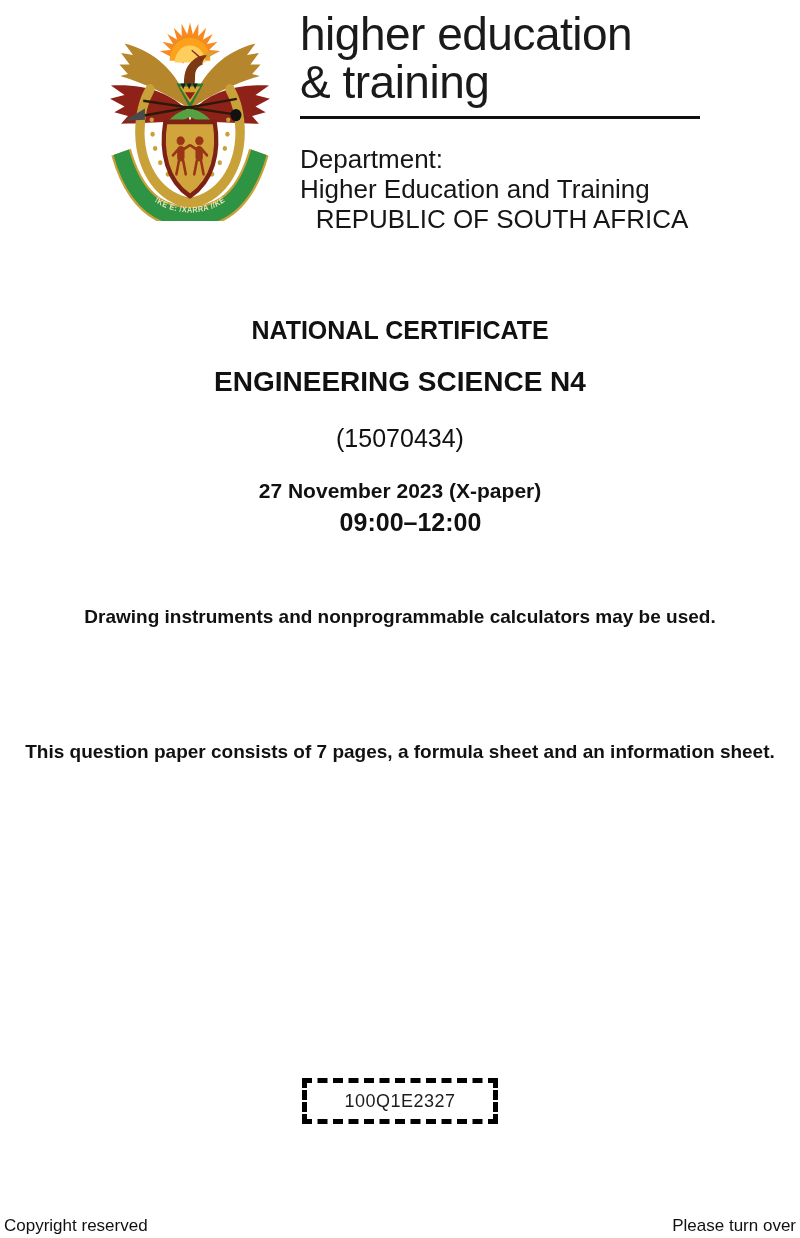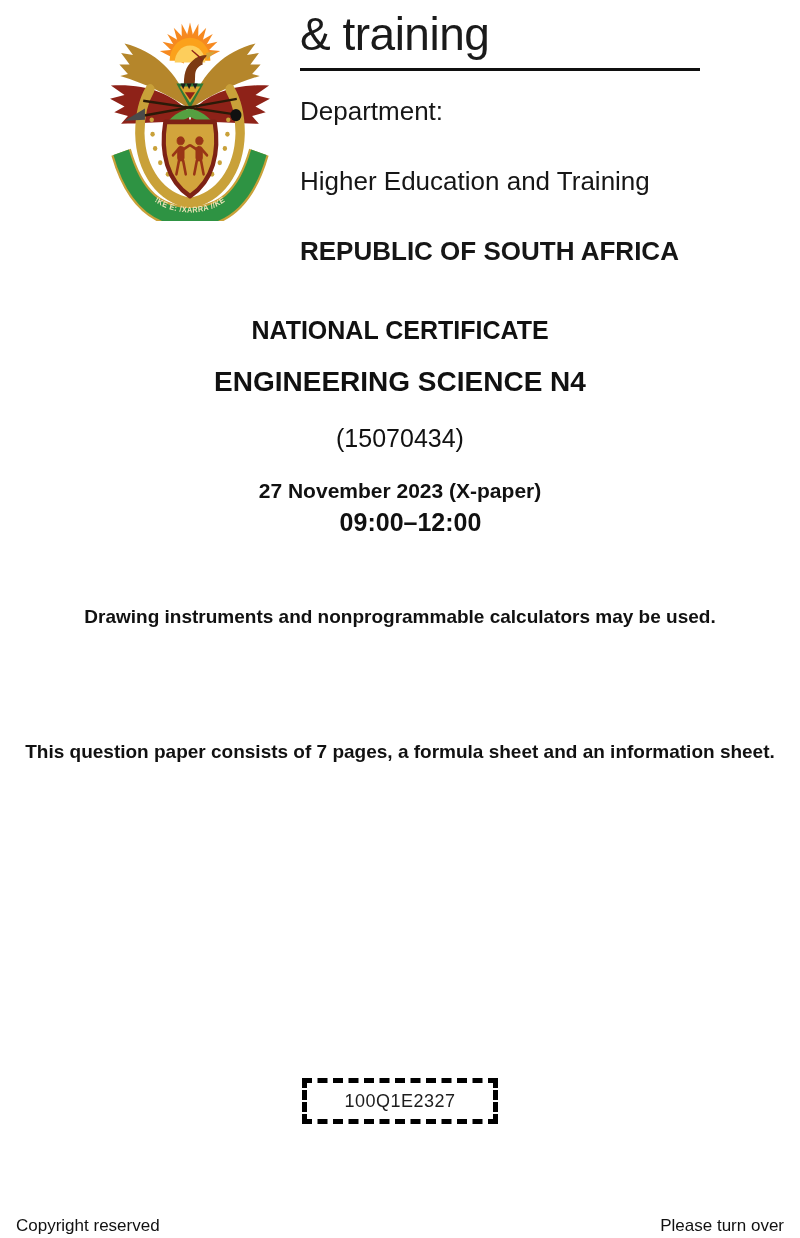--- a/index.html
+++ b/index.html
@@ -17,24 +17,24 @@
   .coat { position:absolute; left:99px; top:13px; width:182px; height:208px; }
   .coat svg { width:100%; height:100%; display:block; }
 
   .wordmark-block { position:absolute; left:300px; top:10px; width:404px; }
   .wm-line {
     font-size:46px; line-height:48px; letter-spacing:-0.5px;
     color:#1a1a1a; font-weight:400;
   }
   .mast-rule { width:400px; height:3px; background:#101010; margin-top:10px; }
   .dept-label, .dept-name, .dept-country {
-    font-size:26px; line-height:30px; color:#161616;margin-top:40px;
+    font-size:26px; line-height:30px; color:#161616;
   }
   .dept-label { margin-top:25px; }
-  .dept-country { font-weight:700; }
+  .dept-country { font-weight:400;text-align:center; }
 
   
   .cline { position:absolute; left:0; width:800px; text-align:center; white-space:nowrap; }
   .t-cert     { top:316px; font-size:25px; font-weight:700; }
   .t-subject  { top:366px; font-size:28px; font-weight:700; }
   .t-code     { top:424px; font-size:25px; font-weight:400; }
   .t-date     { top:479px; font-size:21px; font-weight:700; }
   .t-time     { top:508px; font-size:25px; font-weight:700;padding-left:21px; }
   .t-note1    { top:606px; font-size:19px; font-weight:700; }
   .t-note2    { top:741px; font-size:19px; font-weight:700; }
@@ -46,21 +46,21 @@
     border:5px dashed #000000;
     display:flex; align-items:center; justify-content:center;
     background:#ffffff;
   }
   .code-box span { font-size:18px; font-weight:400; letter-spacing:0.5px; color:#1c1c1c; }
 
   
   .page-footer {
     position:absolute; left:0; right:0; bottom:2px;
     display:flex; justify-content:space-between;
-    padding:0 16px;
+    padding:0 4px;
     font-size:17px; color:#111111;
   }
 </style>
 </head>
 <body>
 
 <div class="page">
 
   <header>
 
@@ -155,20 +155,21 @@
             <path id="mottoPath" d="M 32,150 C 48,194 75,209 107,209 C 139,209 166,194 182,150"></path>
           </defs>
           <text font-size="8.5" font-weight="700" fill="#EFE3B8" letter-spacing="0.5" font-family="Liberation Sans, sans-serif">
             <textPath href="#mottoPath" startOffset="50%" text-anchor="middle">!KE E: /XARRA //KE</textPath>
           </text>
         </g>
       </svg>
     </div>
 
     <div class="wordmark-block">
+      <div class="wm-line">higher education</div>
       <div class="wm-line">&amp; training</div>
       <div class="mast-rule"></div>
       <div class="dept-label">Department:</div>
       <div class="dept-name">Higher Education and Training</div>
       <div class="dept-country">REPUBLIC OF SOUTH AFRICA</div>
     </div>
   </header>
 
   <main>
     <div class="cline t-cert">NATIONAL CERTIFICATE</div>

